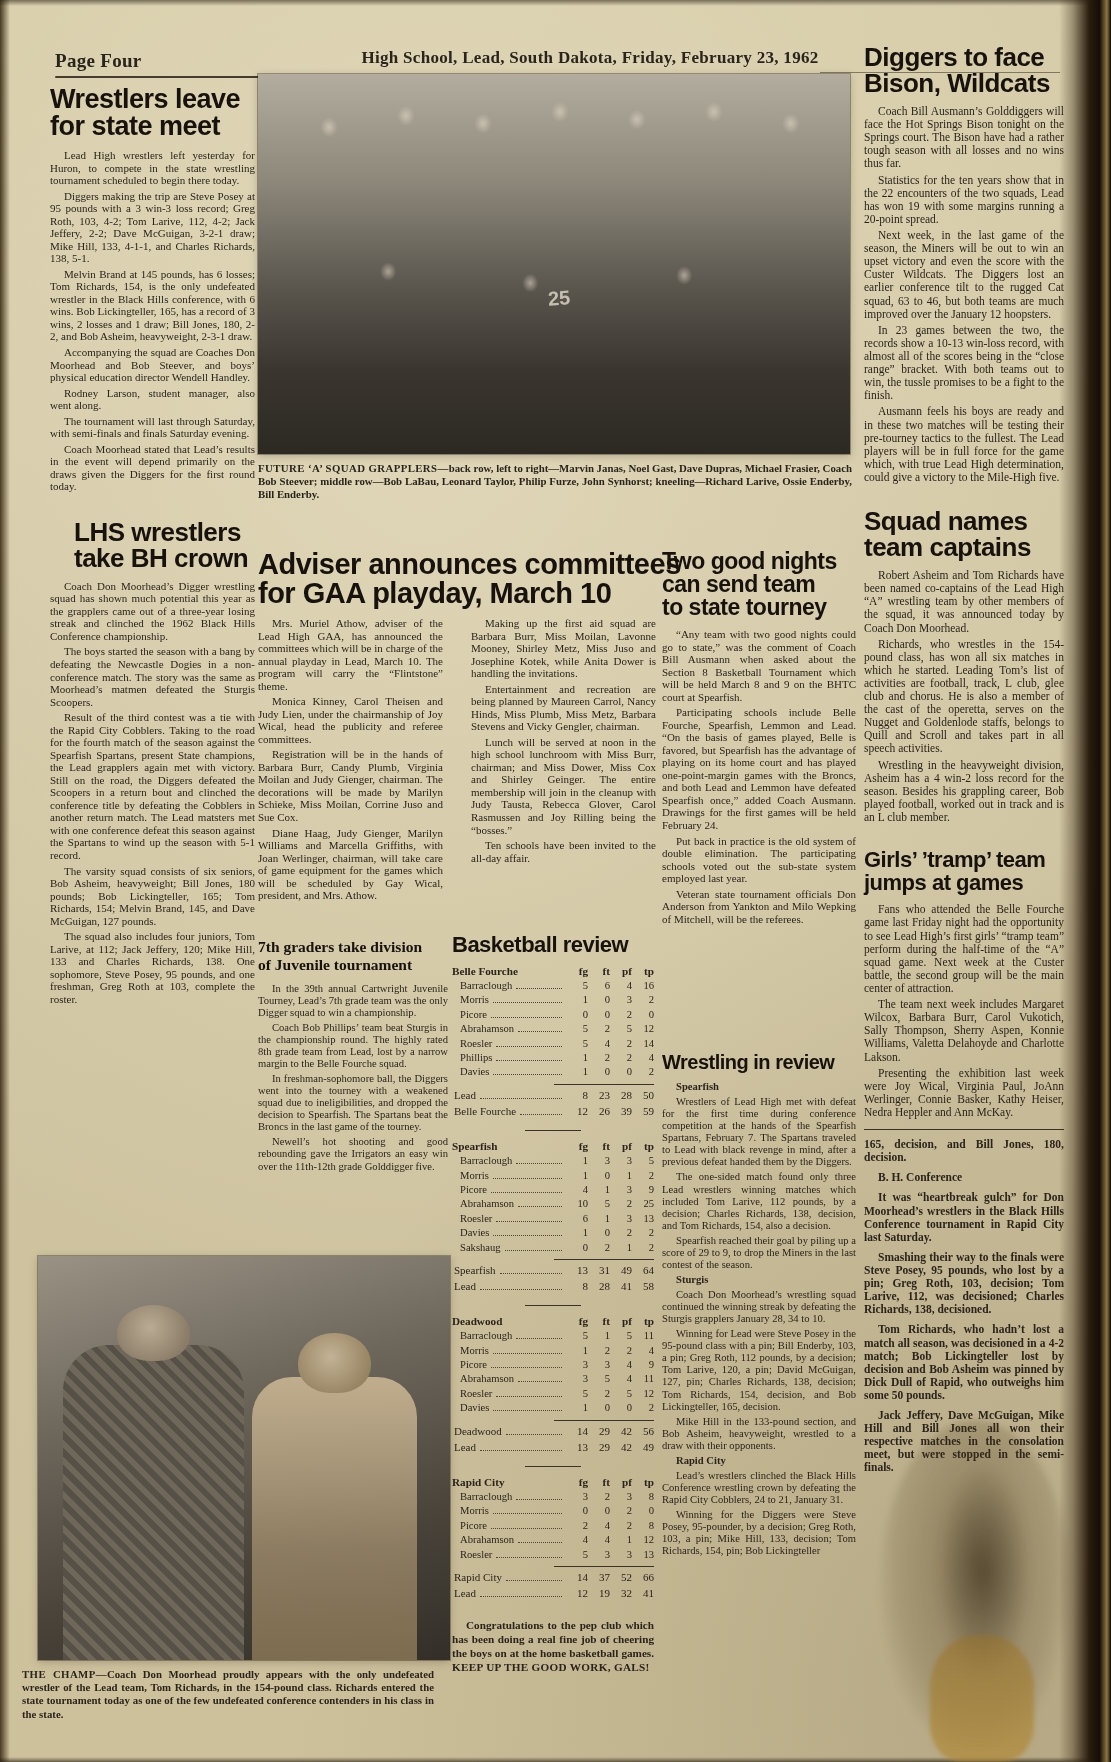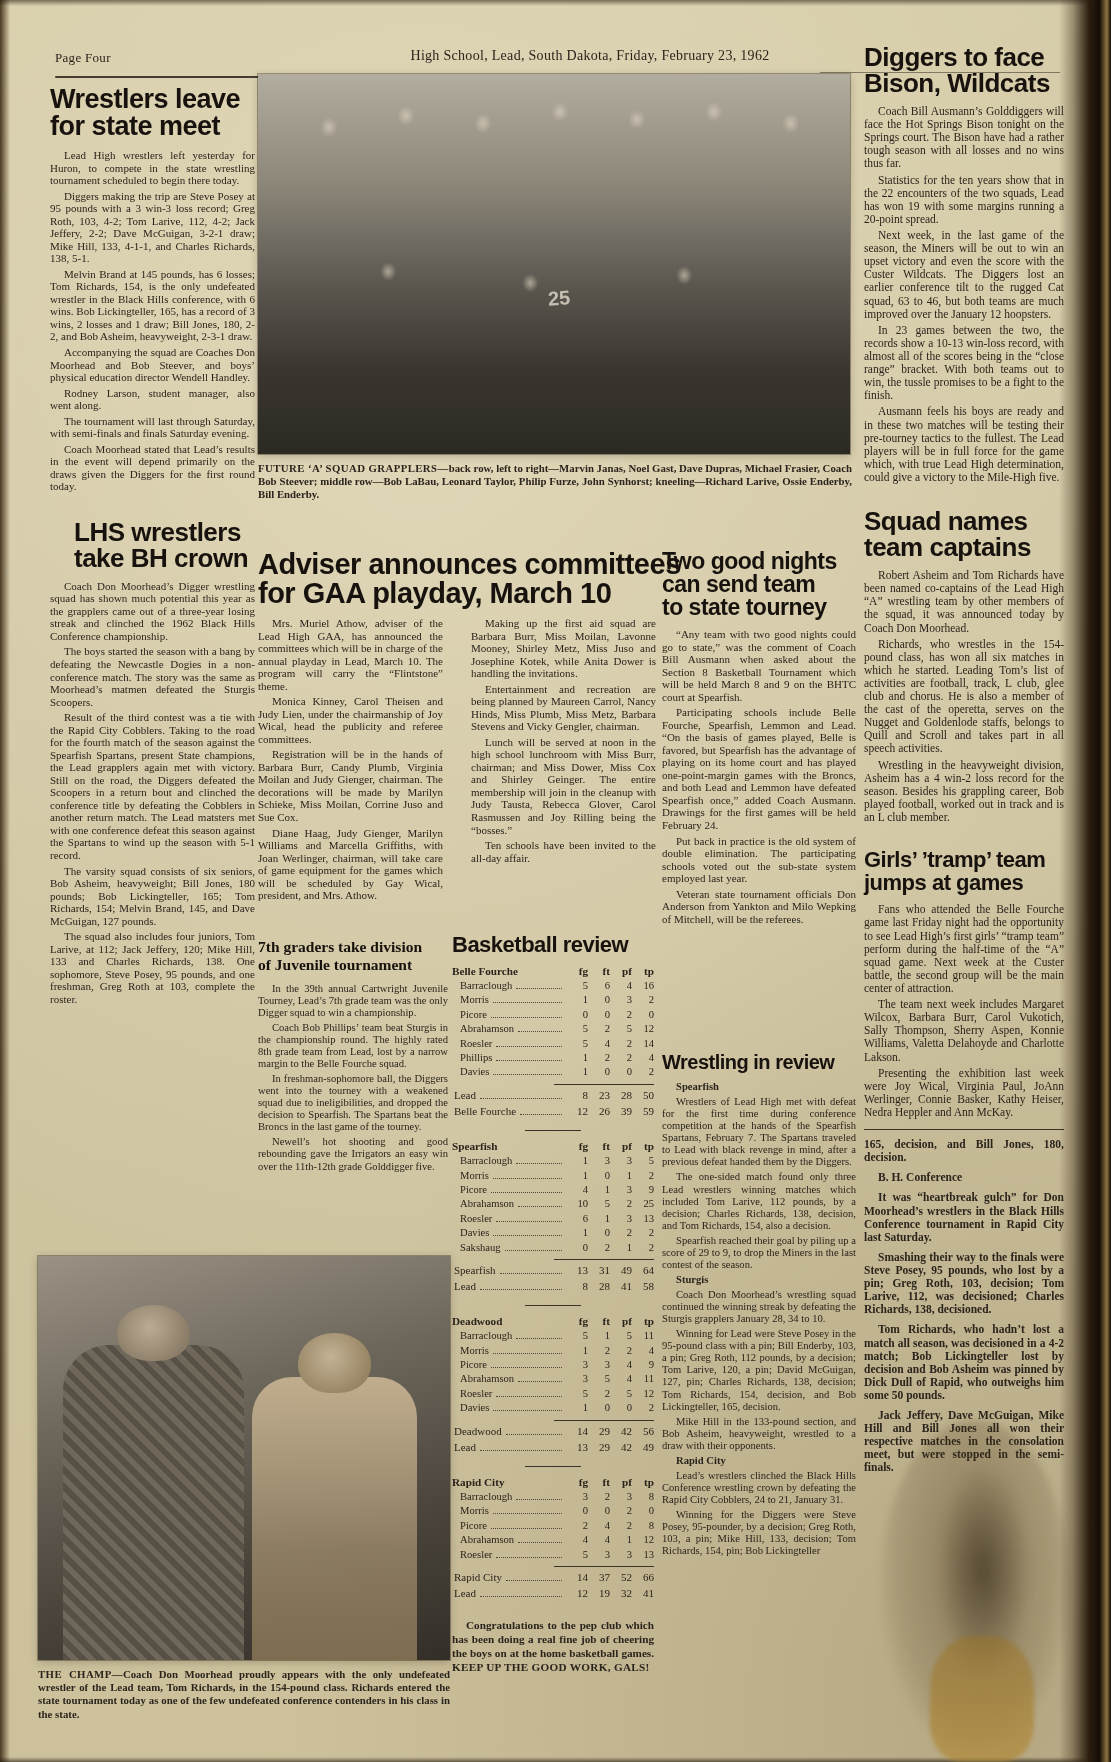--- a/index.html
+++ b/index.html
@@ -13,22 +13,22 @@
   .edge-left{position:absolute;left:0;top:0;width:10px;height:100%;
     background:linear-gradient(to right,#4a3a22,rgba(74,58,34,0));}
   .edge-top{position:absolute;left:0;top:0;width:100%;height:6px;
     background:linear-gradient(to bottom,rgba(40,30,16,.55),rgba(40,30,16,0));}
   .gutter-right{position:absolute;right:0;top:0;width:52px;height:100%;
     background:linear-gradient(to right,rgba(60,45,25,0) 0,rgba(60,45,25,.38) 26%,#2a1d0e 58%,#150d06 78%,#8f7443 92%,#0a0704 100%);}
   .edge-bottom{position:absolute;left:0;bottom:0;width:100%;height:5px;
     background:linear-gradient(to top,rgba(30,22,10,.6),rgba(30,22,10,0));}
 
   .abs{position:absolute;}
-  .folio{font-weight:normal;font-size:13px;letter-spacing:.3px;}
-  .dateline{font-weight:normal;font-size:14px;text-align:center;letter-spacing:.3px;}
+  .folio{font-weight:bold;font-size:19px;letter-spacing:.3px;}
+  .dateline{font-weight:bold;font-size:17px;text-align:center;letter-spacing:.3px;}
   .head-rule{height:2px;background:#2a2118;opacity:.85;border-radius:2px;}
   .head-rule2{height:1px;background:#2a2118;opacity:.5;}
 
   .head{font-family:"Liberation Sans", sans-serif;font-weight:bold;color:#17120d;
     letter-spacing:-.5px;line-height:1.0;margin:0 0 9px 0;}
   .head div{white-space:nowrap;}
   .h27 div{font-size:27px;}
   .h26 div{font-size:26px;}
   .h29 div{font-size:29px;}
   .h23 div{font-size:23px;}
@@ -614,21 +614,21 @@
       <p>Lead’s wrestlers clinched the Black Hills Conference wrestling crown by defeating the Rapid City Cobblers, 24 to 21, January 31.</p>
           <p>Winning for the Diggers were Steve Posey, 95-pounder, by a decision; Greg Roth, 103, a pin; Mike Hill, 133, decision; Tom Richards, 154, pin; Bob Lickingteller</p>
         </div>
     </div>
   </div>
 
   <div class="photo photo-champ" style="left:38px;top:1256px;width:412px;height:404px;">
     <div class="fig fig-coach"></div>
     <div class="fig fig-wrestler"></div>
   </div>
-  <div class="abs" style="left:38px;top:1668px;width:412px;">
+  <div class="abs" style="left:22px;top:1668px;width:412px;">
     <p class="caption"><span class="cap-lead">THE CHAMP—</span><span>Coach Don Moorhead proudly appears with the only undefeated wrestler of the Lead team, Tom Richards, in the 154-pound class. Richards entered the state tournament today as one of the few undefeated conference contenders in his class in the state.</span></p>
   </div>
 
   <div class="stain1"></div>
   <div class="stain3"></div>
   <div class="stain2"></div>
 
   <div class="gutter-right"></div>
 </div>
 

